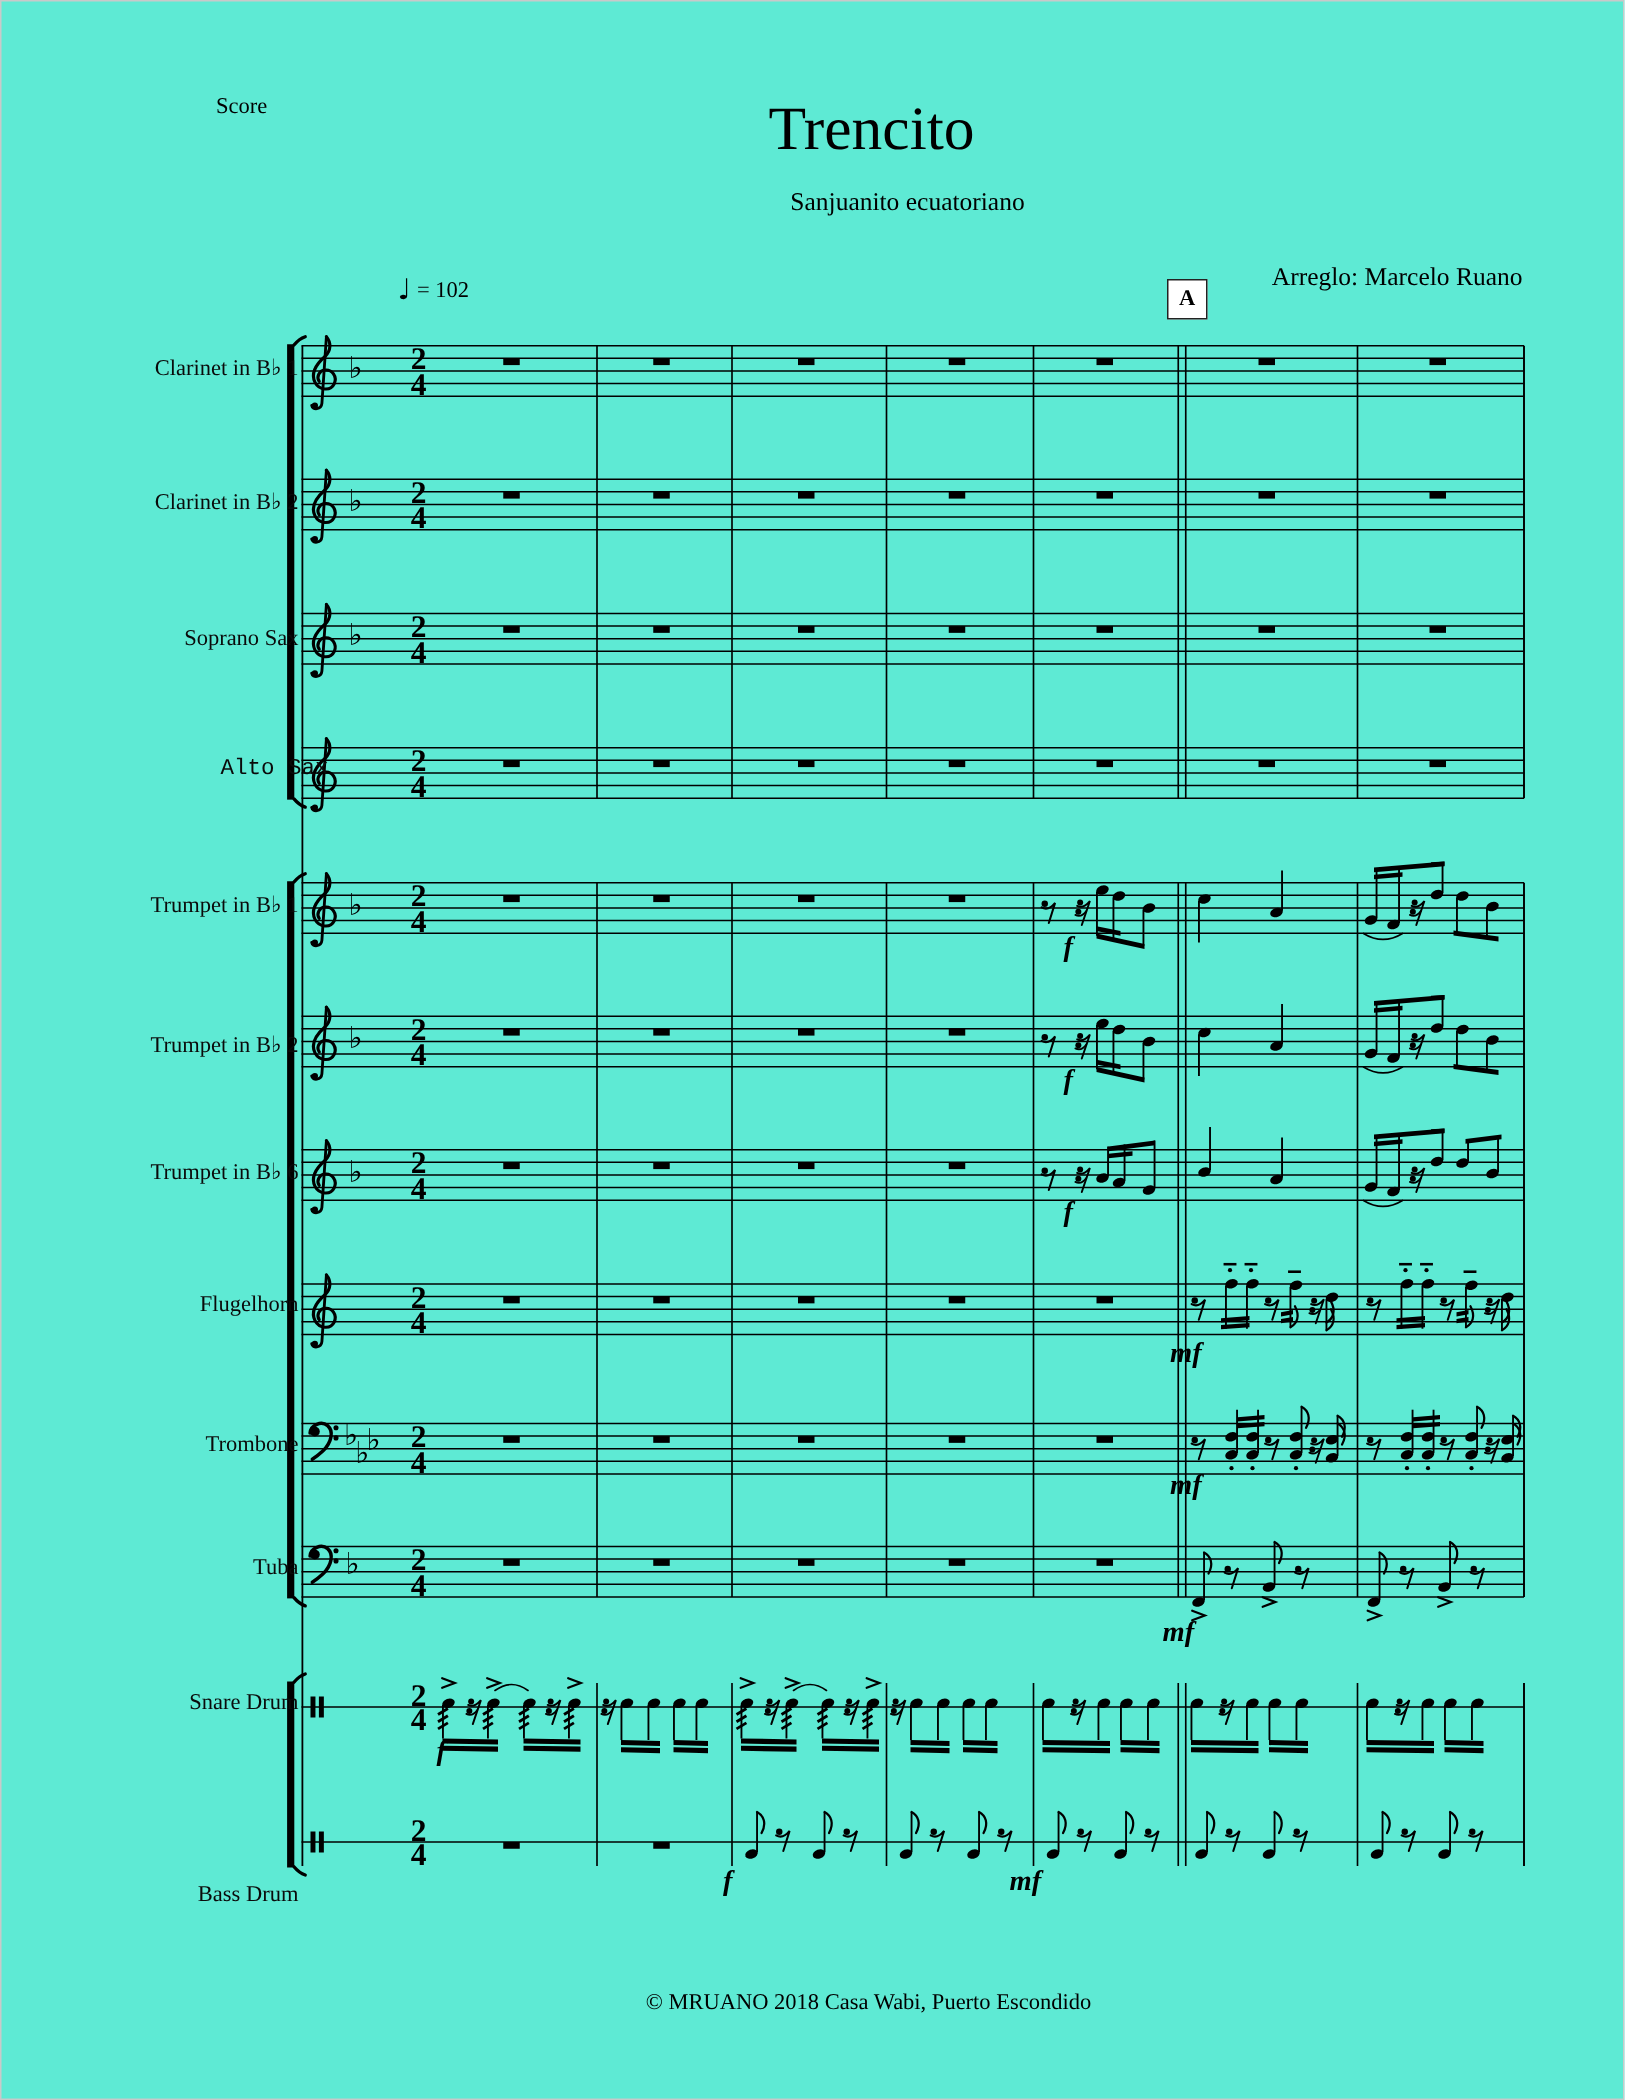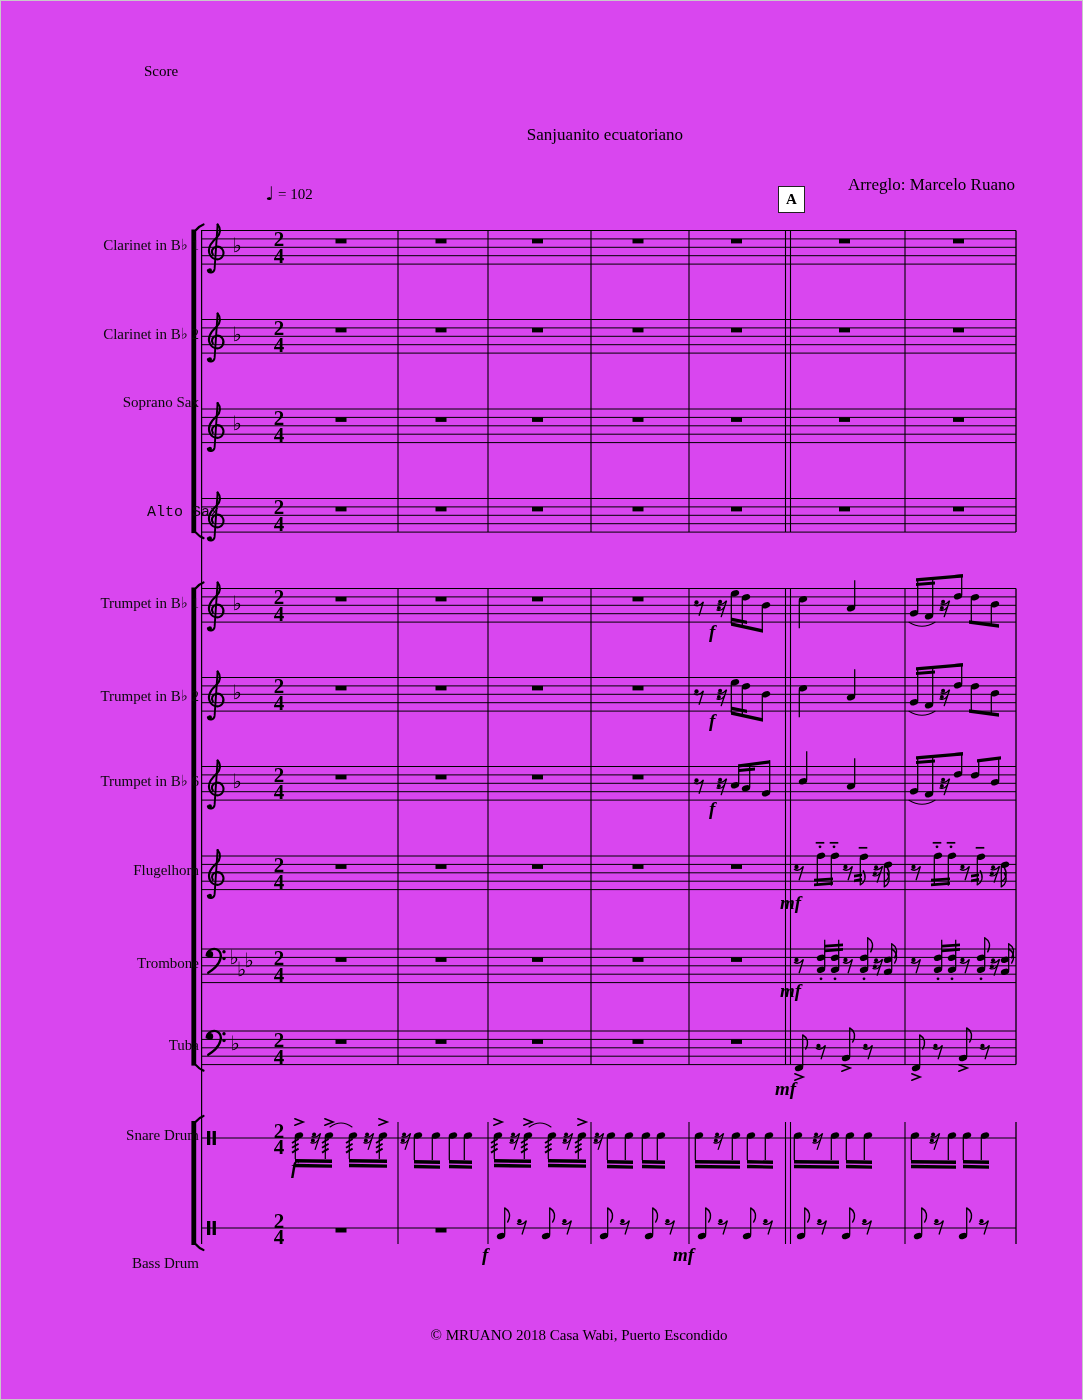--- a/index.html
+++ b/index.html
@@ -1,16 +1,16 @@
 <!DOCTYPE html>
 <html><head>
 <meta charset="utf-8">
 <style>
   html,body{margin:0;padding:0;background:#ffffff;}
-  .page{position:relative;width:1083px;height:1400px;background:#d946ef;border:1px solid #c9c9c9;
+  .page{position:relative;width:1083px;height:1400px;background:#5eead4;border:1px solid #c9c9c9;
         box-sizing:border-box;font-family:"Liberation Serif","DejaVu Serif",serif;color:#000;overflow:hidden;}
   .abs{position:absolute;}
   .score-label{left:143px;top:62px;font-size:15px;}
   .title{left:580px;top:60px;transform:translateX(-50%);font-size:41px;white-space:nowrap;}
   .subtitle{left:604px;top:124px;transform:translateX(-50%);font-size:17px;white-space:nowrap;}
   .arranger{right:67px;top:174px;font-size:17px;white-space:nowrap;}
   .tempo{left:264px;top:183px;font-size:15px;display:flex;align-items:flex-start;}
   .tempo .tnote{font-family:"DejaVu Sans",sans-serif;font-size:19px;line-height:19px;margin-right:4px;}
   .tempo .ttext{position:relative;top:2px;}
   .rehearsal{left:777px;top:185px;width:25px;height:25px;border:1.4px solid #222;background:#fff;
@@ -19,20 +19,21 @@
   .ilabel{position:absolute;font-size:15px;white-space:nowrap;color:#0a0a0a;}
   .dyn{position:absolute;font-family:"Liberation Serif","DejaVu Serif",serif;
        font-style:italic;font-weight:bold;font-size:19px;color:#000;}
   svg text{fill:#000;}
 </style>
 </head>
 <body>
 
 <div class="page">
   <div class="abs score-label">Score</div>
+  <div class="abs title">Trencito</div>
   <div class="abs subtitle">Sanjuanito ecuatoriano</div>
   <div class="abs arranger">Arreglo: Marcelo Ruano</div>
   <div class="abs tempo">
     <span class="tnote">♩</span>
     <span class="ttext">= 102</span>
   </div>
   <div class="abs rehearsal">A</div>
 
   <svg id="notation" class="abs" width="1083" height="1400" viewBox="0 0 1083 1400" style="left:0;top:0;">
       <line x1="200" y1="229.5" x2="1015" y2="229.5" stroke="#000" stroke-width="1"></line>
@@ -695,21 +696,21 @@
       <path d="M 965.7,1207 c 4.5,2.5 6.5,7.5 3,14" stroke="#000" stroke-width="1.5" fill="none" stroke-linecap="round"></path>
       <circle cx="935.5" cy="1220.2" r="2.15" fill="#000"></circle>
       <path d="M 933.4,1222.6 Q 938,1225.2 942.4,1219.6 L 938.2,1233" stroke="#000" stroke-width="1.35" fill="none" stroke-linecap="round"></path>
       <circle cx="980.5" cy="1220.2" r="2.15" fill="#000"></circle>
       <path d="M 978.4,1222.6 Q 983,1225.2 987.4,1219.6 L 983.2,1233" stroke="#000" stroke-width="1.35" fill="none" stroke-linecap="round"></path>
     </svg>
 
   <div id="labels-layer" class="abs" style="left:0;top:0;width:1083px;height:1288px;pointer-events:none;padding-left:20px;">
       <div class="ilabel" style="right: 905px; top: 235.3px;">Clarinet in B♭ 1</div>
       <div class="ilabel" style="right: 905px; top: 324.3px;">Clarinet in B♭ 2</div>
-      <div class="ilabel" style="right: 905px; top: 393px;">Soprano Sax</div>
+      <div class="ilabel" style="right: 905px; top: 417px;">Soprano Sax</div>
       <div class="ilabel" style="right: 885px; top: 503.3px; font-family: Liberation Mono, monospace;">Alto Sax</div>
       <div class="ilabel" style="right: 905px; top: 593.3px;">Trumpet in B♭ 1</div>
       <div class="ilabel" style="right: 905px; top: 686px;">Trumpet in B♭ 2</div>
       <div class="ilabel" style="right: 905px; top: 771.3px;">Trumpet in B♭ 6</div>
       <div class="ilabel" style="right: 905px; top: 860.8px;">Flugelhorn</div>
       <div class="ilabel" style="right: 905px; top: 953.8px; text-align: right;">Trombone</div>
       <div class="ilabel" style="right: 905px; top: 1035.8px; text-align: center;">Tuba</div>
       <div class="ilabel" style="right: 905px; top: 1126px;">Snare Drum</div>
       <div class="ilabel" style="right: 905px; top: 1254px;">Bass Drum</div>
     </div>

